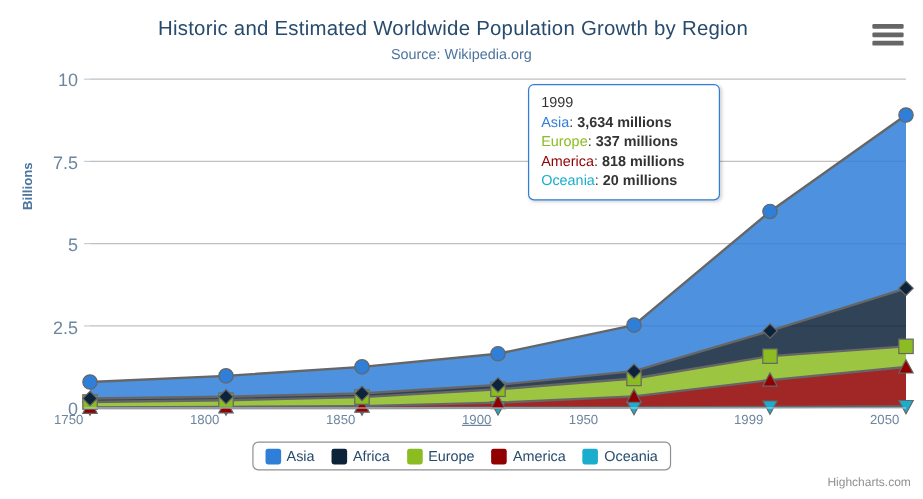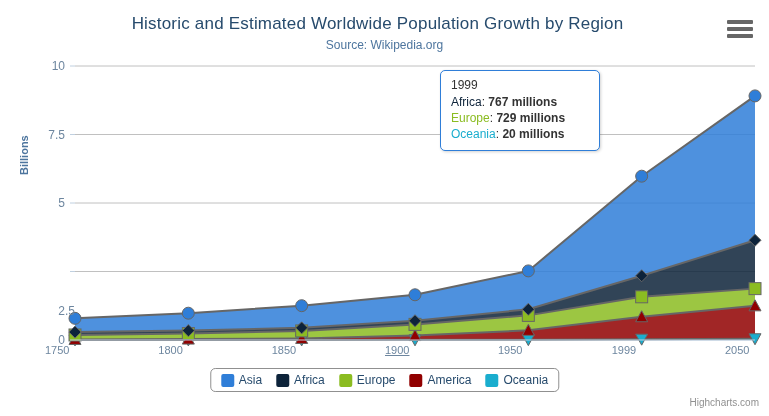--- a/index.html
+++ b/index.html
@@ -29,21 +29,21 @@
   .menu-btn span{display:block;height:4px;width:26px;background:#666666;border-radius:1px;}
 
   .yaxis-title{
     position:absolute;left:18px;top:175px;
     font-size:11px;font-weight:bold;color:#4d759e;
     transform:rotate(-90deg);transform-origin:left top;
     white-space:nowrap;
   }
   .ylabel{
     position:absolute;width:44px;text-align:right;
-    font-size:12px;color:#6d869f;
+    font-size:15px;color:#6d869f;
   }
   .xlabel{
     position:absolute;width:60px;text-align:left;
     font-size:11px;color:#6d869f;top:344px;
   }
 
   .legend{
     position:absolute;left:50%;transform:translateX(-50%);top:368px;
     border:1px solid #909090;border-radius:5px;background:#ffffff;
     padding:4px 10px;display:flex;align-items:center;gap:14px;
@@ -139,40 +139,41 @@
     <line x1="70" x2="75" y1="271.5" y2="271.5" stroke="#c0d0e0" stroke-width="1"></line>
     <line x1="70" x2="75" y1="203" y2="203" stroke="#c0d0e0" stroke-width="1"></line>
     <line x1="70" x2="75" y1="134.5" y2="134.5" stroke="#c0d0e0" stroke-width="1"></line>
     <line x1="70" x2="75" y1="66" y2="66" stroke="#c0d0e0" stroke-width="1"></line>
   </svg>
 
 <div class="yaxis-title">Billions</div>
 
 <div id="ylabels">
     <div class="ylabel" style="left: 21px; top: 333px;">0</div>
-    <div class="ylabel" style="left: 31px; top: 264.5px; margin-top: 39px;">2.5</div>
+    <div class="ylabel" style="left: 21px; top: 264.5px;">2.5</div>
     <div class="ylabel" style="left: 21px; top: 196px;">5</div>
     <div class="ylabel" style="left: 21px; top: 127.5px;">7.5</div>
     <div class="ylabel" style="left: 21px; top: 59px;">10</div>
   </div>
 <div id="xlabels">
     <div class="xlabel" style="left: 45px;">1750</div>
     <div class="xlabel" style="left: 158.333px;">1800</div>
     <div class="xlabel" style="left: 271.667px;">1850</div>
     <div class="xlabel" style="left: 385px; text-decoration: underline;">1900</div>
-    <div class="xlabel" style="left: 498px;">1950</div>
+    <div class="xlabel" style="left: 474px;">1950</div>
     <div class="xlabel" style="left: 611.667px;">1999</div>
     <div class="xlabel" style="left: 725px;">2050</div>
   </div>
 
 <div class="tooltip">
   <div class="tt-header">1999</div>
   <div id="tt-rows">
-      <div class="tt-row"><span class="tt-name" style="color: rgb(13, 35, 58);">Africa</span>: <span class="tt-val">767 millions</span></div>
-      <div class="tt-row"><span class="tt-name" style="color: rgb(139, 188, 33);">Europe</span>: <span class="tt-val">729 millions</span></div>
+      <div class="tt-row"><span class="tt-name" style="color: rgb(47, 126, 216);">Asia</span>: <span class="tt-val">3,634 millions</span></div>
+      <div class="tt-row"><span class="tt-name" style="color: rgb(139, 188, 33);">Europe</span>: <span class="tt-val">337 millions</span></div>
+      <div class="tt-row"><span class="tt-name" style="color: rgb(145, 0, 0);">America</span>: <span class="tt-val">818 millions</span></div>
       <div class="tt-row"><span class="tt-name" style="color: rgb(26, 173, 206);">Oceania</span>: <span class="tt-val">20 millions</span></div>
     </div>
 </div>
 
 <div class="legend">
   <div class="legend-item">
     <span class="legend-swatch" style="background: rgb(47, 126, 216);"></span>
     <span class="legend-label">Asia</span>
   </div>
   <div class="legend-item">

